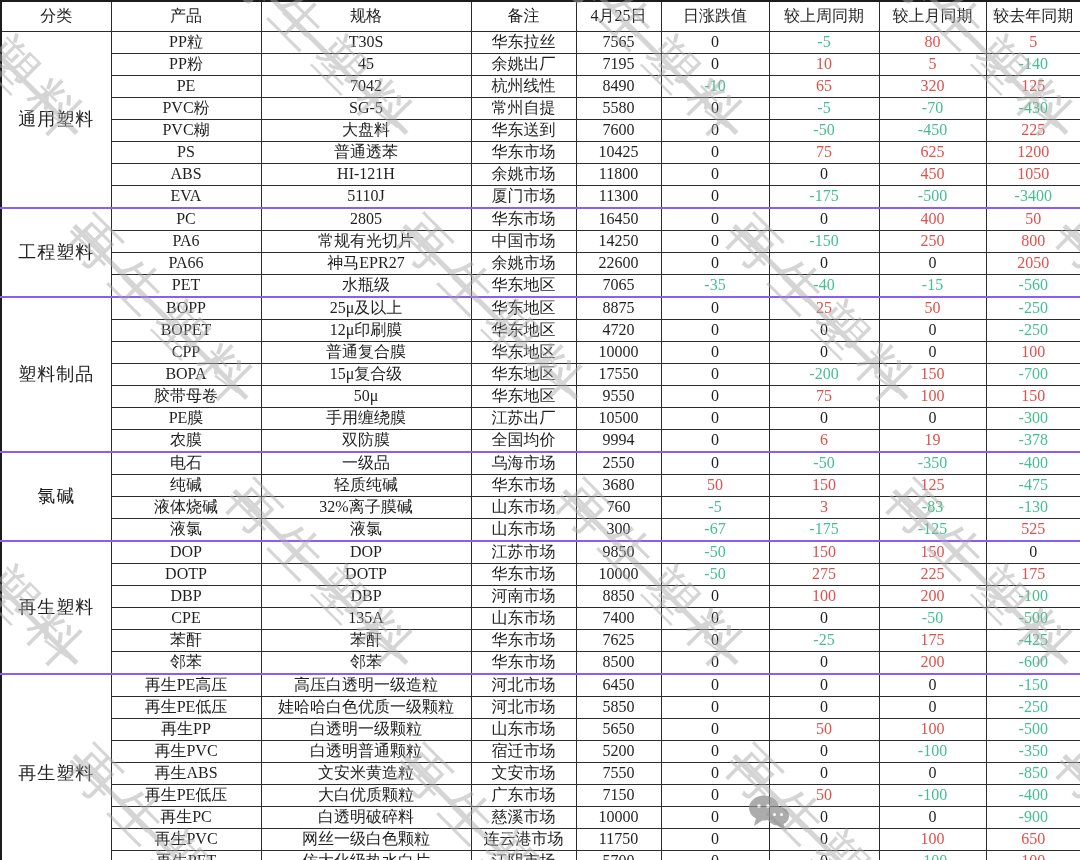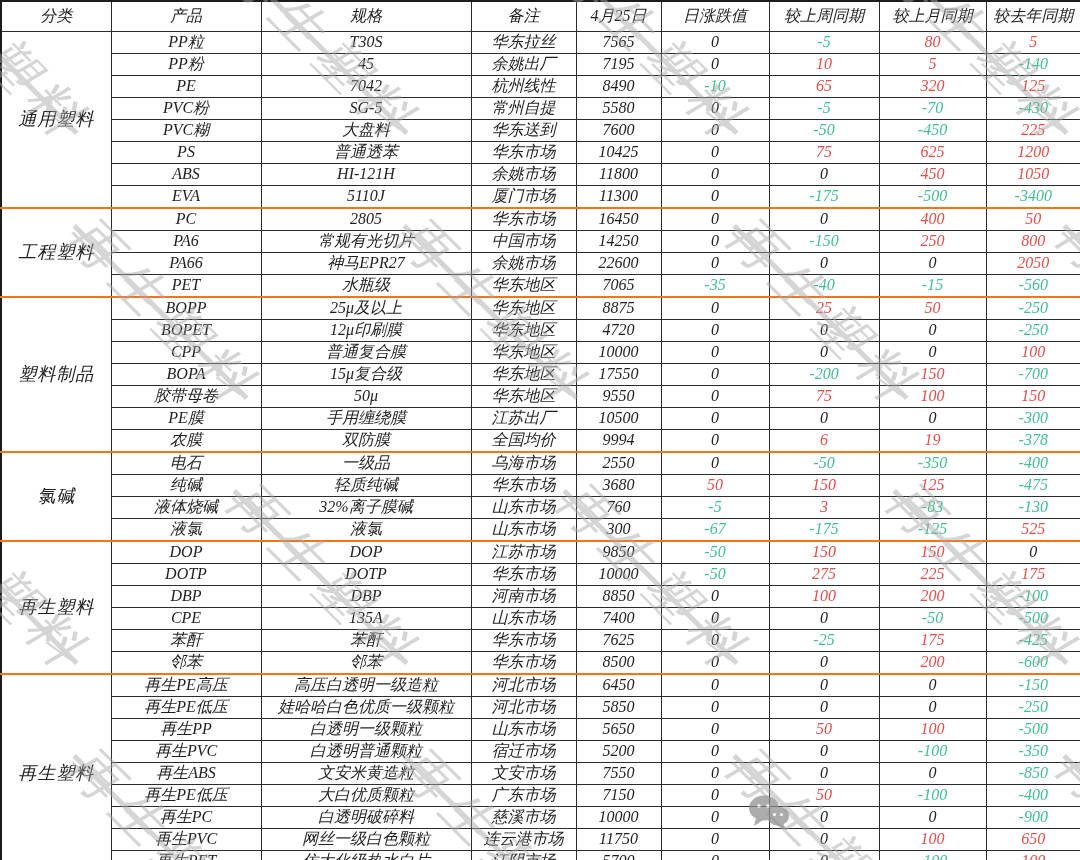--- a/index.html
+++ b/index.html
@@ -1,28 +1,28 @@
 <!DOCTYPE html>
 <html style="--up: #e0504c; --down: #44bf90; --wm: #a8a8a8;"><head>
 <meta charset="utf-8">
 <style>
   html,body{margin:0;padding:0;background:#fff;}
   .page{position:relative;width:1080px;height:860px;background:#ffffff;overflow:hidden;
-        font-family:"Liberation Serif","DejaVu Serif",serif;font-style:italic;}
+        font-family:"Liberation Serif","DejaVu Serif",serif;}
   table.price{border-collapse:collapse;table-layout:fixed;width:1080px;height:860px;
         border:2px solid #1c1c1c;}
   th,td{border:1px solid #2b2b2b;text-align:center;vertical-align:middle;padding:0;
         font-size:16px;font-weight:normal;color:#1f1f1f;white-space:nowrap;overflow:hidden;}
   thead tr{height:30px;}
   tbody tr{height:21.8px;}
   td.cat{font-size:18px;letter-spacing:1px;}
   td.num{font-size:16px;}
   td.pos{color:var(--up,#e0504c);}
   td.neg{color:var(--down,#44bf90);}
-  tr.sec-top td{border-top:2px solid #f97316;}
+  tr.sec-top td{border-top:2px solid #8b5cf6;}
   .wm-layer{position:absolute;inset:0;pointer-events:none;z-index:5;overflow:hidden;}
   .wm{position:absolute;transform:rotate(45deg);transform-origin:left top;
       font-size:52px;letter-spacing:9px;color:var(--wm,#a8a8a8);opacity:.48;
       text-decoration:line-through;white-space:nowrap;}
   .footer-wm{position:absolute;left:748px;top:794px;display:flex;align-items:center;gap:12px;
       z-index:6;opacity:.72;font-size:30px;letter-spacing:4px;color:#7d7d7d;
       font-family:"Liberation Sans","DejaVu Sans",sans-serif;}
   .footer-wm svg{display:block;}
 </style>
 </head>

